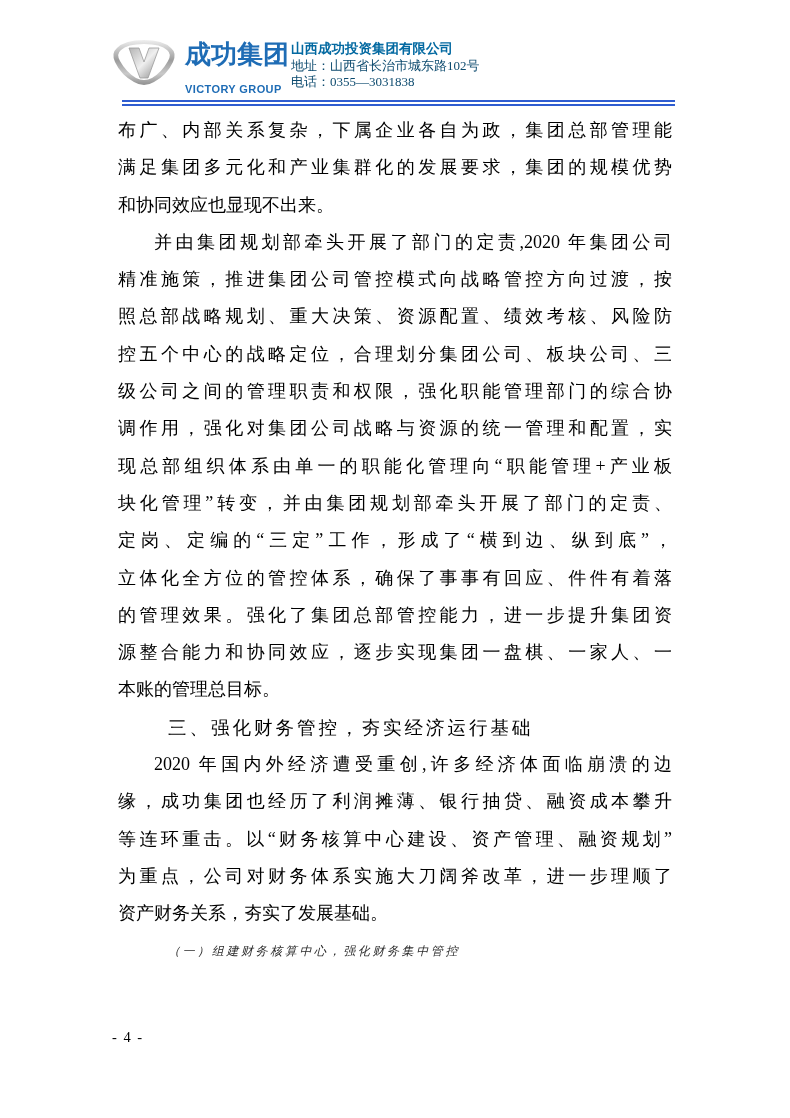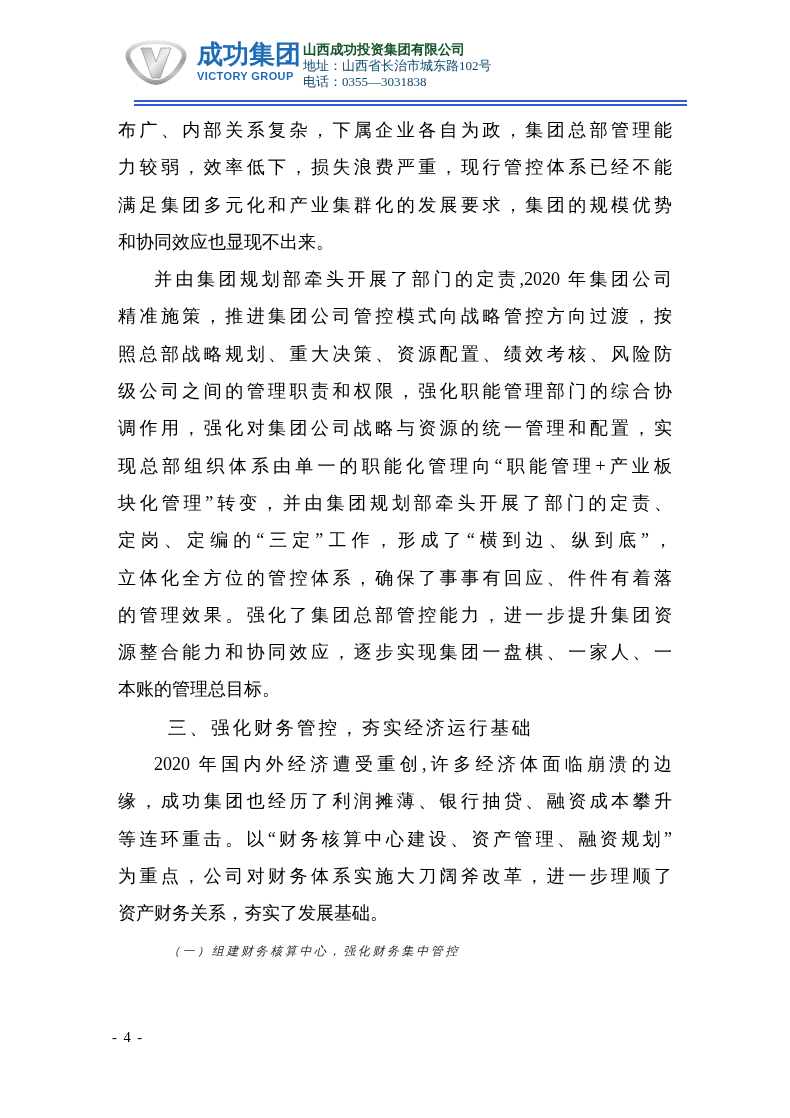--- a/index.html
+++ b/index.html
@@ -1,37 +1,37 @@
 <!DOCTYPE html>
 <html><head>
 <meta charset="utf-8">
 <style>
   html,body{margin:0;padding:0;background:#ffffff;}
   body{
     width:790px;height:1118px;position:relative;overflow:hidden;
     font-family:"Liberation Serif","DejaVu Serif",serif;color:#000;
   }
   
-  .hdr{position:absolute;left:16px;top:0;width:648px;height:110px;}
+  .hdr{position:absolute;left:4px;top:0;width:648px;height:110px;}
   .logo{position:absolute;left:106px;top:37px;width:68px;height:52px;}
   .brand{position:absolute;left:181px;top:41px;width:110px;}
   .brand-cn{
     font-family:"Liberation Sans","DejaVu Sans",sans-serif;
     font-size:26px;font-weight:900;color:#1e6cb5;line-height:27px;
     letter-spacing:0px;white-space:nowrap;
   }
   .brand-en{
     font-family:"Liberation Sans","DejaVu Sans",sans-serif;
     font-size:11px;font-weight:bold;color:#1e6cb5;line-height:12px;
-    letter-spacing:0.4px;margin-top:2px;white-space:nowrap;
+    letter-spacing:0.4px;margin-top:15px;white-space:nowrap;
   }
   .info{position:absolute;left:287px;top:42px;}
   .info-company{
-    font-family:Liberation Serif, serif;
-    font-size:13.5px;font-weight:bold;color:#14532d;line-height:16px;white-space:nowrap;
+    font-family:Liberation Mono, monospace;
+    font-size:13.5px;font-weight:bold;color:#0369a1;line-height:16px;white-space:nowrap;
   }
   .info-line{
     font-size:13px;color:#0c4a6e;line-height:15.5px;white-space:nowrap;
   }
   .rule{
     position:absolute;left:118px;top:100px;width:553px;height:2px;
     border-top:2px solid #2e5cd0;border-bottom:2px solid #2e5cd0;background:#fff;
   }
   
   .doc{position:absolute;left:118px;top:112px;width:554px;}
@@ -88,26 +88,26 @@
     <div class="info-company">山西成功投资集团有限公司</div>
     <div class="info-line">地址：山西省长治市城东路102号</div>
     <div class="info-line">电话：0355—3031838</div>
   </div>
 
   <div class="rule"></div>
 </div>
 
 <div class="doc">
   <div class="ln j">布广、内部关系复杂，下属企业各自为政，集团总部管理能</div>
-  <div class="ln j">力较弱，效率低下，损失浪费严重，现行管控体系已经不能</div>
   <div class="ln j">满足集团多元化和产业集群化的发展要求，集团的规模优势</div>
   <div class="ln">和协同效应也显现不出来。</div>
   <div class="ln j ind">并由集团规划部牵头开展了部门的定责,2020 年集团公司</div>
   <div class="ln j">精准施策，推进集团公司管控模式向战略管控方向过渡，按</div>
   <div class="ln j">照总部战略规划、重大决策、资源配置、绩效考核、风险防</div>
+  <div class="ln j">控五个中心的战略定位，合理划分集团公司、板块公司、三</div>
   <div class="ln j">级公司之间的管理职责和权限，强化职能管理部门的综合协</div>
   <div class="ln j">调作用，强化对集团公司战略与资源的统一管理和配置，实</div>
   <div class="ln j">现总部组织体系由单一的职能化管理向“职能管理+产业板</div>
   <div class="ln j">块化管理”转变，并由集团规划部牵头开展了部门的定责、</div>
   <div class="ln j">定岗、定编的“三定”工作，形成了“横到边、纵到底”，</div>
   <div class="ln j">立体化全方位的管控体系，确保了事事有回应、件件有着落</div>
   <div class="ln j">的管理效果。强化了集团总部管控能力，进一步提升集团资</div>
   <div class="ln j">源整合能力和协同效应，逐步实现集团一盘棋、一家人、一</div>
   <div class="ln">本账的管理总目标。</div>
   <div class="ln head">三、强化财务管控，夯实经济运行基础</div>

